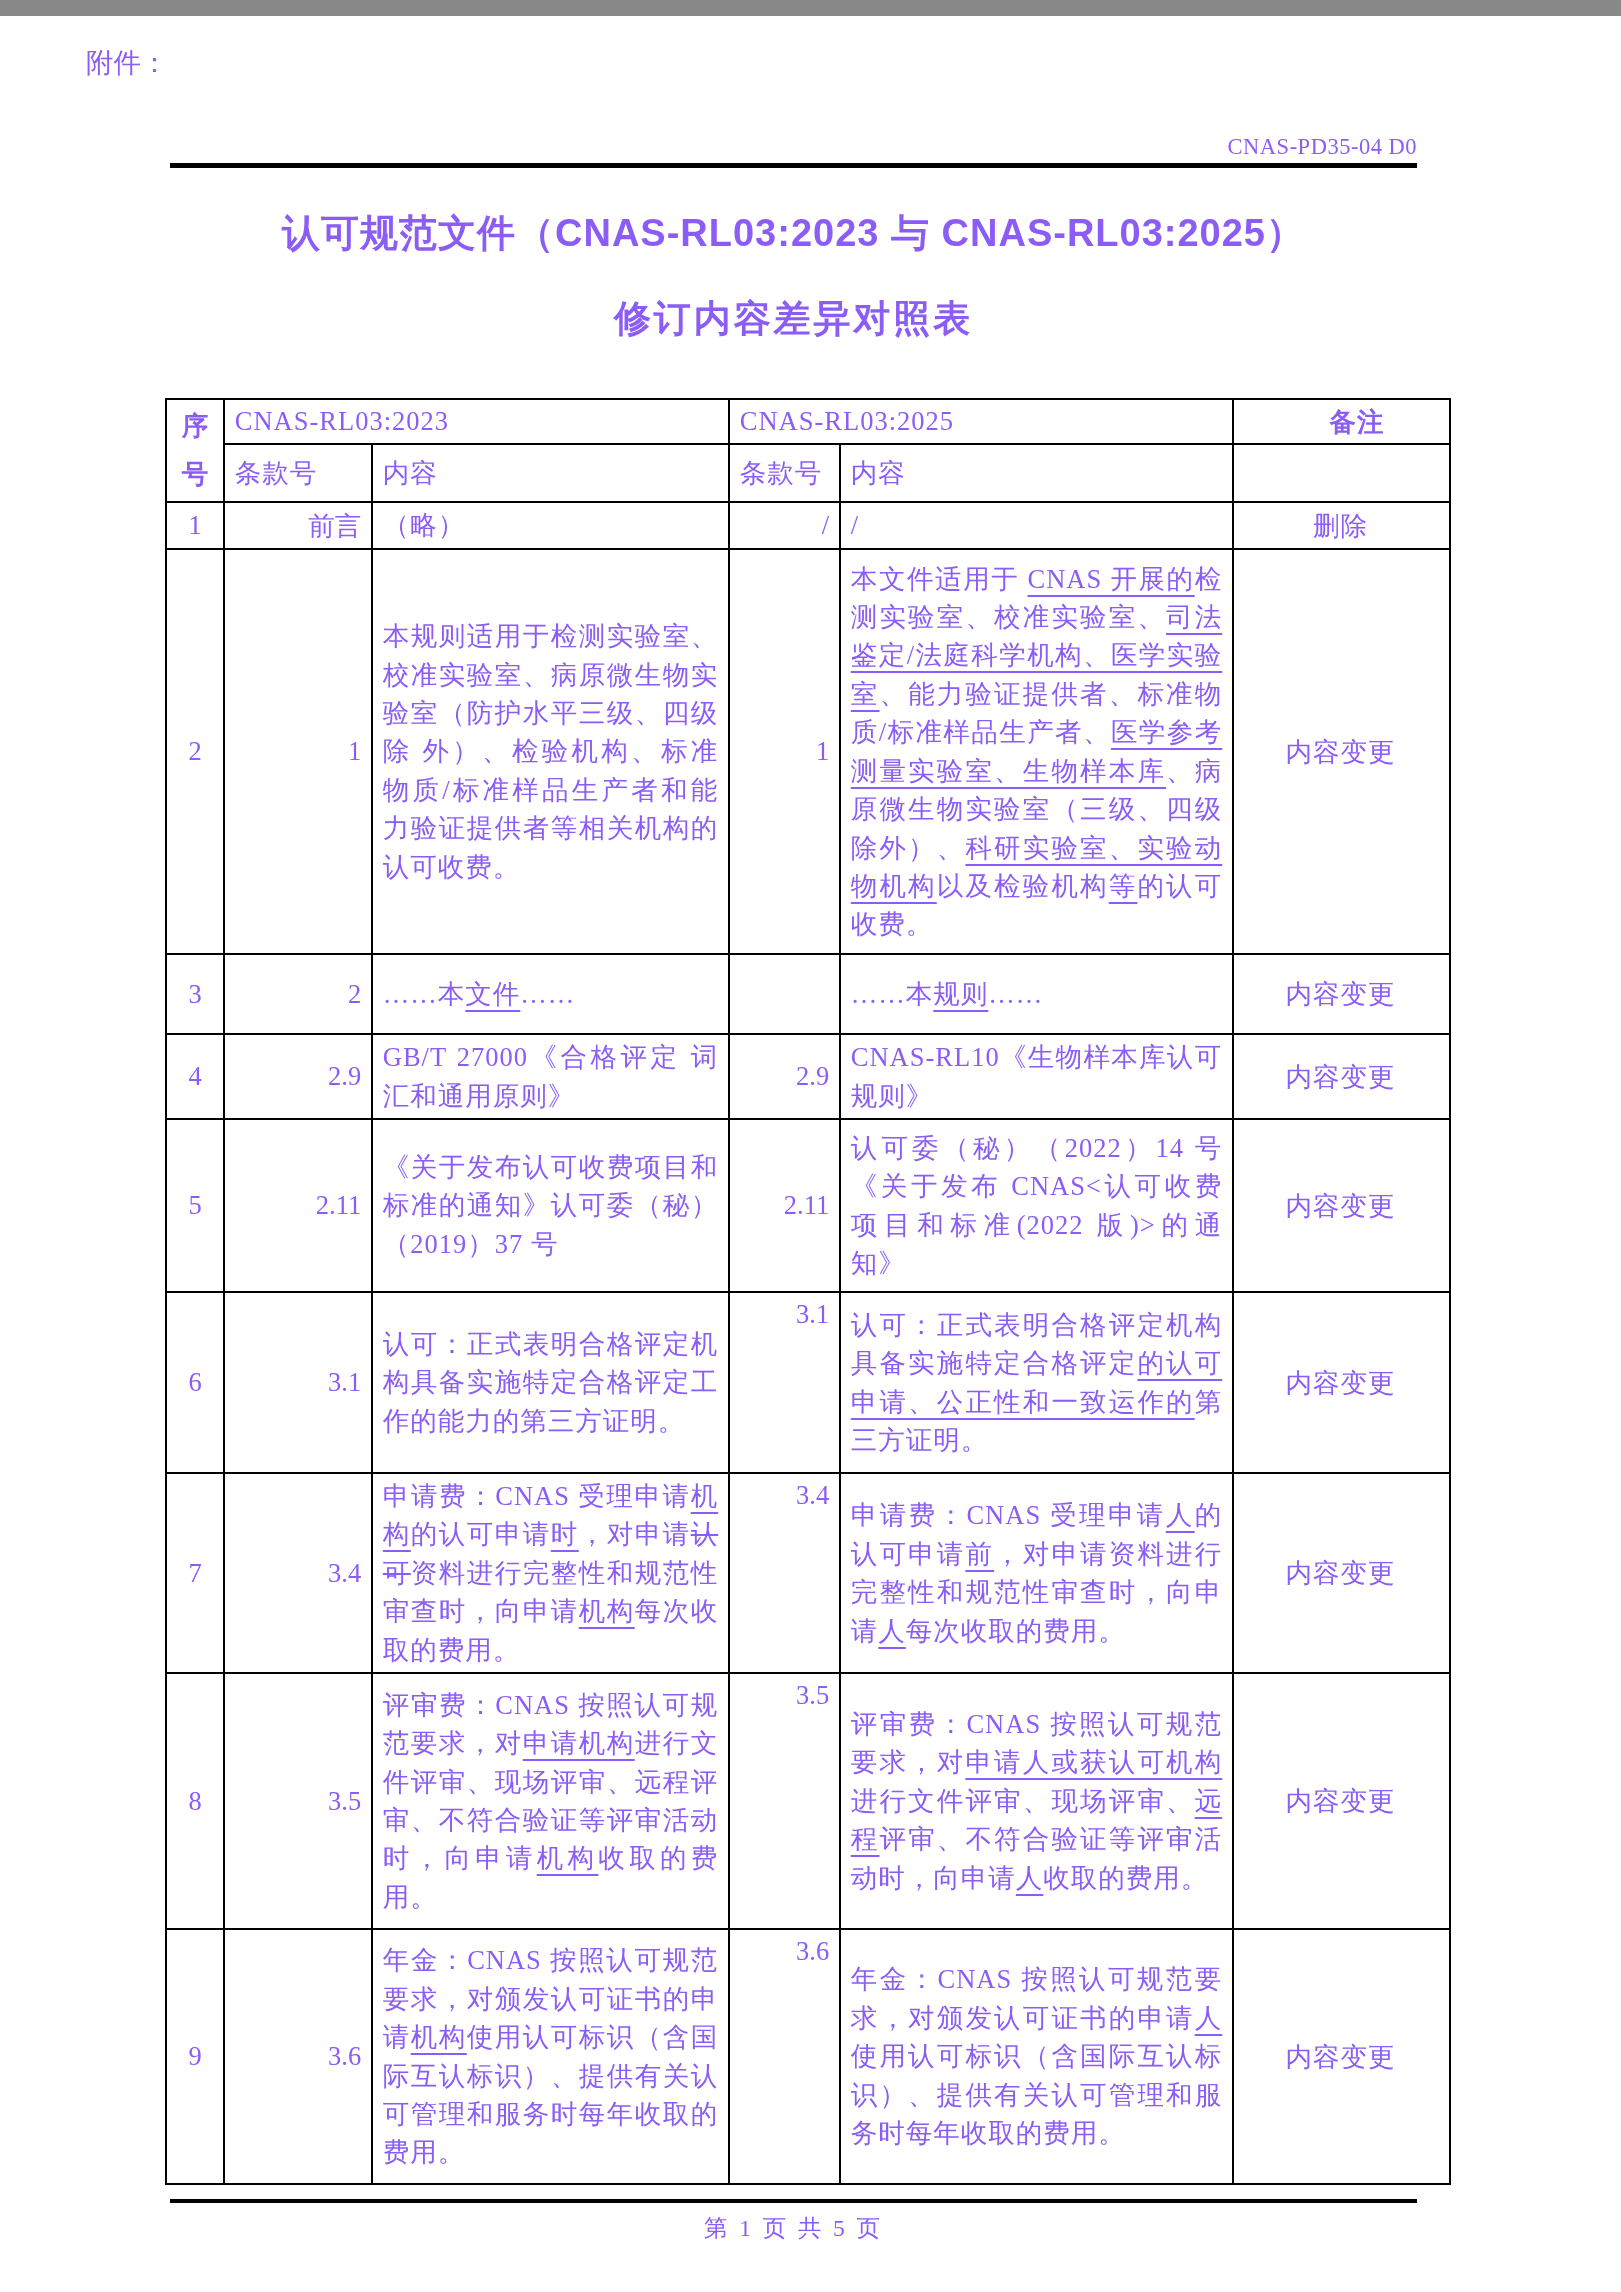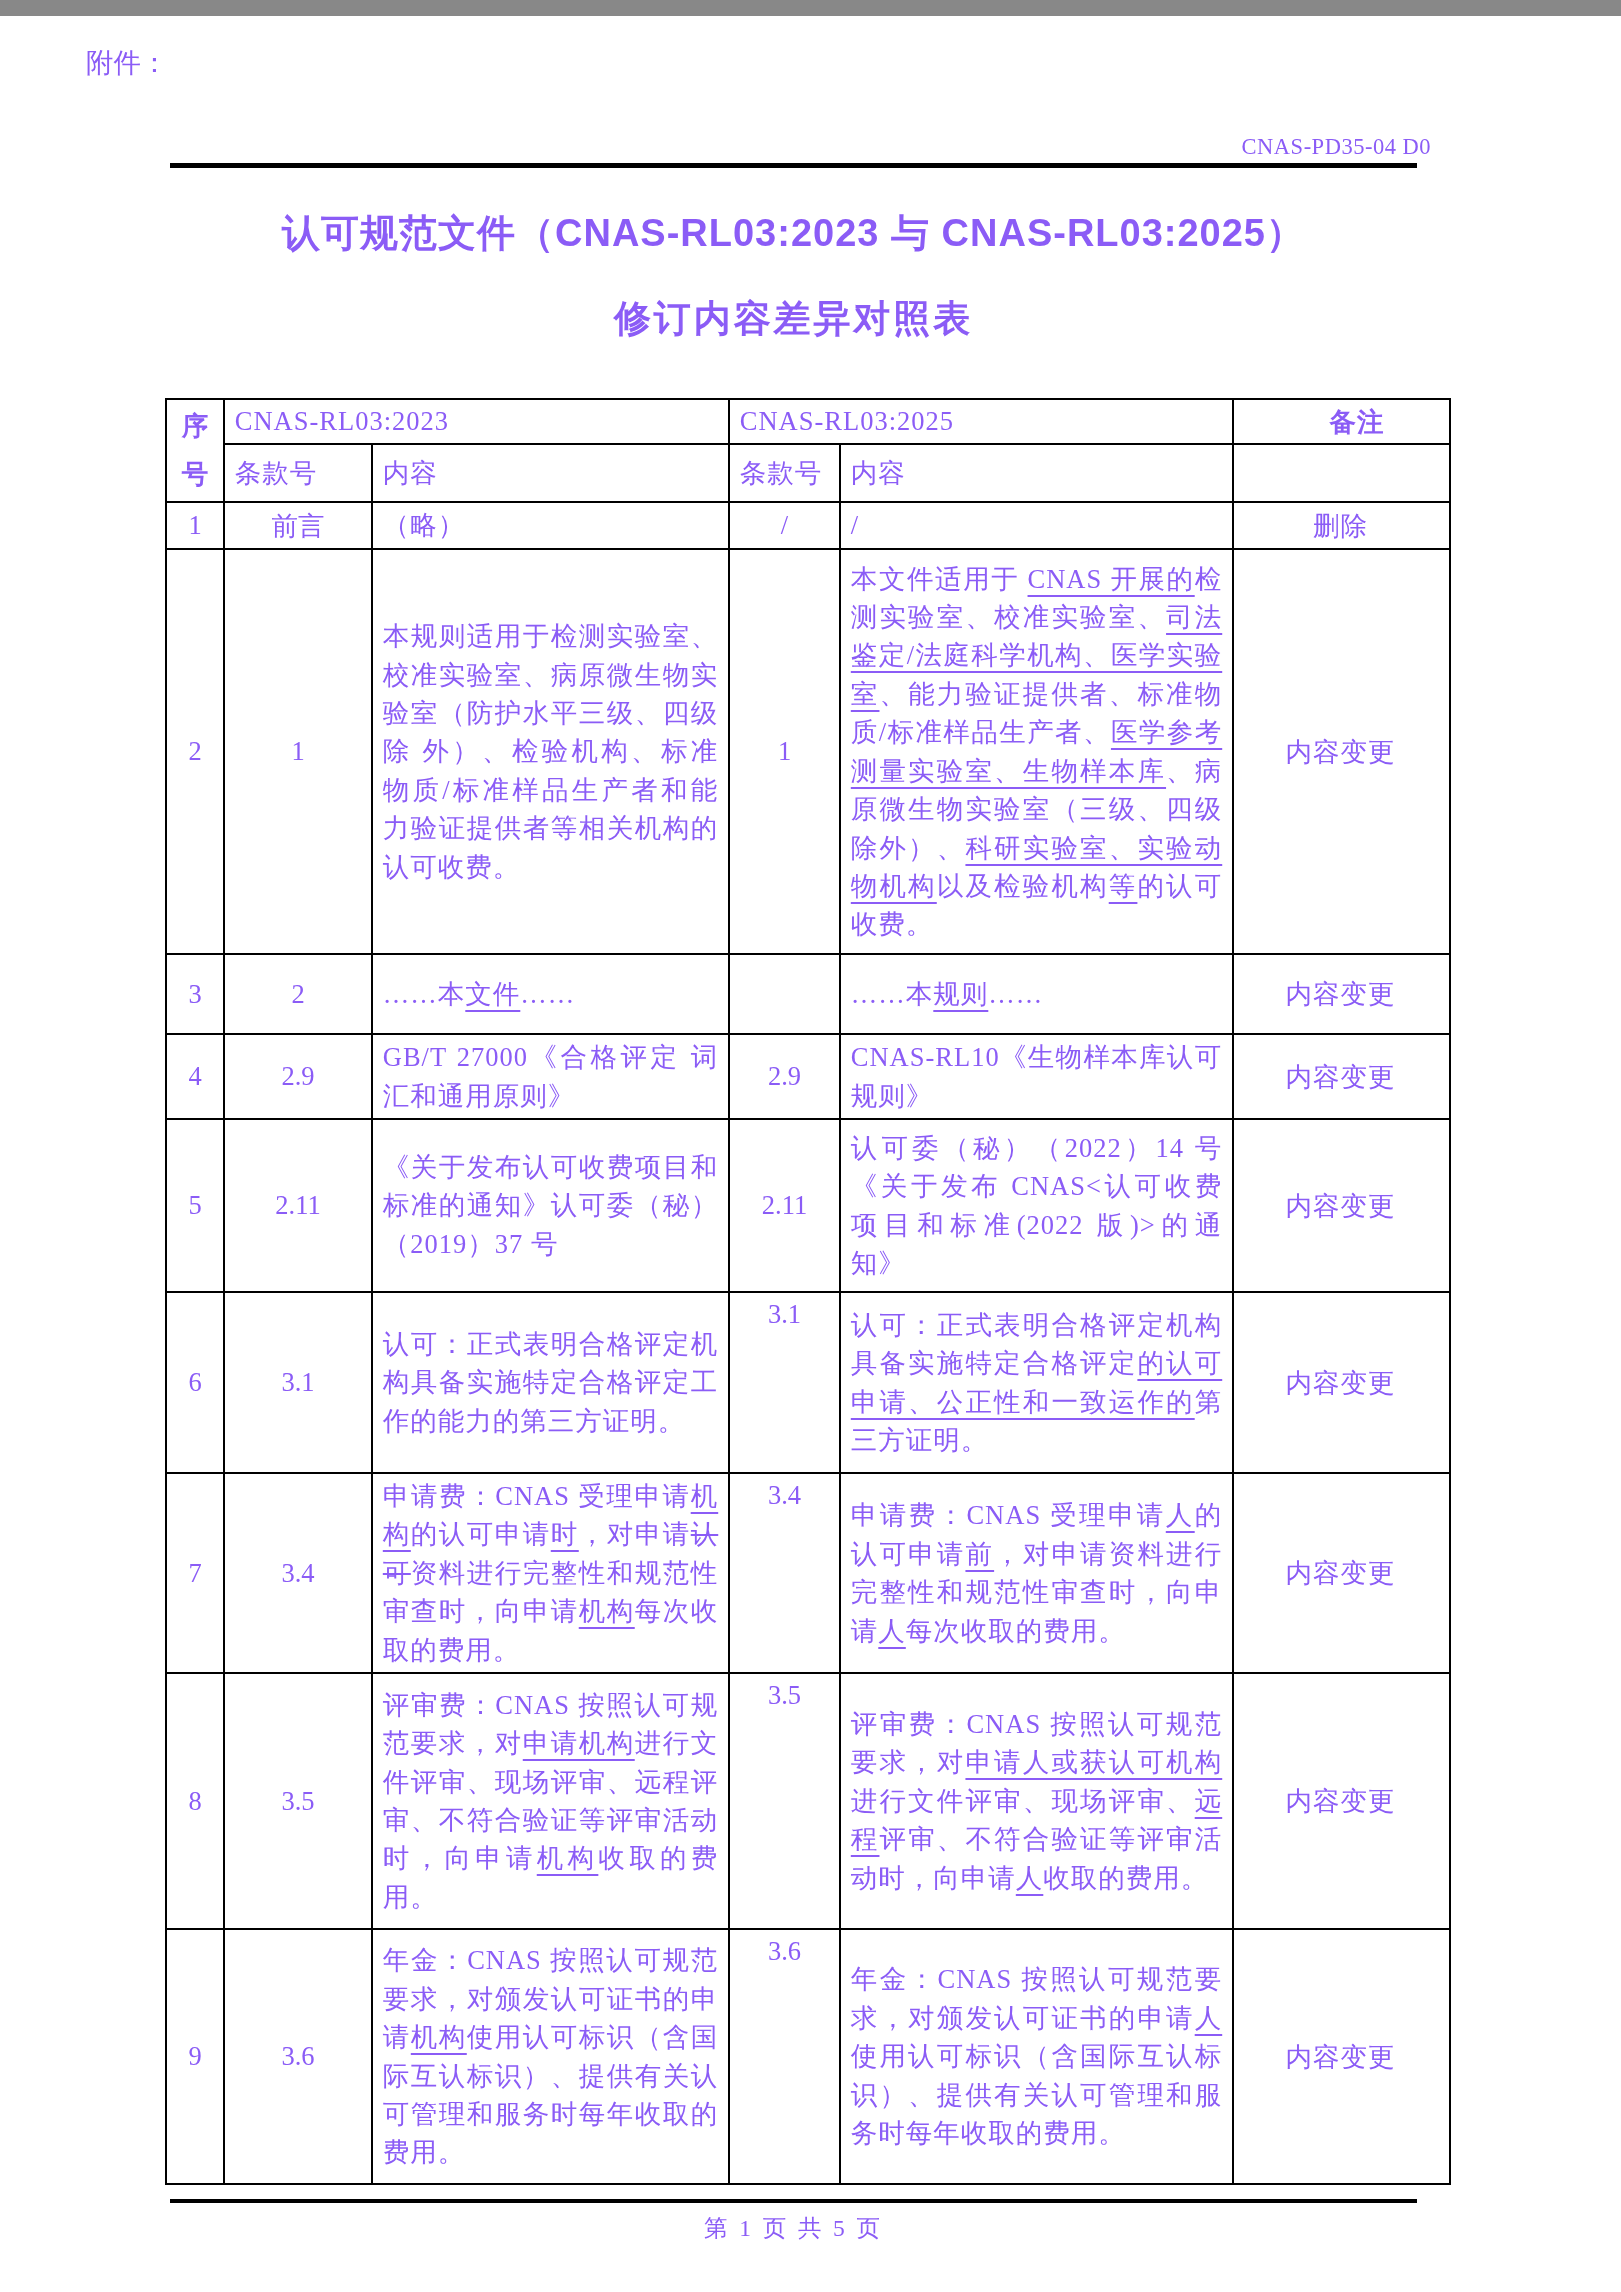--- a/index.html
+++ b/index.html
@@ -15,21 +15,21 @@
   }
   .attachment {
     position: absolute;
     left: 86px;
     top: 29px;
     font-size: 27.4px;
   }
   .doc-code {
     position: absolute;
     top: 118px;
-    left: 184px;
+    left: 170px;
     width: 1247px;
     text-align: right;
     font-size: 22.5px;
     letter-spacing: 0.5px;
   }
   .top-rule {
     position: absolute;
     left: 170px;
     top: 147px;
     width: 1247px;
@@ -82,21 +82,21 @@
   .doc-table .head-bold  { text-align: center; font-family: "Liberation Sans","DejaVu Sans",sans-serif; font-weight: bold; letter-spacing: 1px; padding-left: 41px; }
   .doc-table .no-head {
     text-align: center;
     font-family: "Liberation Sans","DejaVu Sans",sans-serif;
     font-weight: bold;
     padding: 2.9px 2px;
     word-break: break-all;
     line-height: 1.8;
   }
   .doc-table td.no-cell { text-align: center; padding: 2.9px 2px; }
-  .doc-table td.clause-cell { text-align: center; vertical-align: middle; }
+  .doc-table td.clause-cell { text-align: right; vertical-align: middle; }
   .doc-table td.content-cell {
     text-align: justify;
     line-height: 1.45;
     letter-spacing: 1px;
   }
   .doc-table td.remark-cell { text-align: center; letter-spacing: 1px; padding-left: 8px; }
   
   tbody tr:nth-child(n+6) td:nth-child(4) { vertical-align: top; padding-top: 5.9px; }
   tr.r0 { height: 47px; }
   tr.r1 { height: 405px; }

